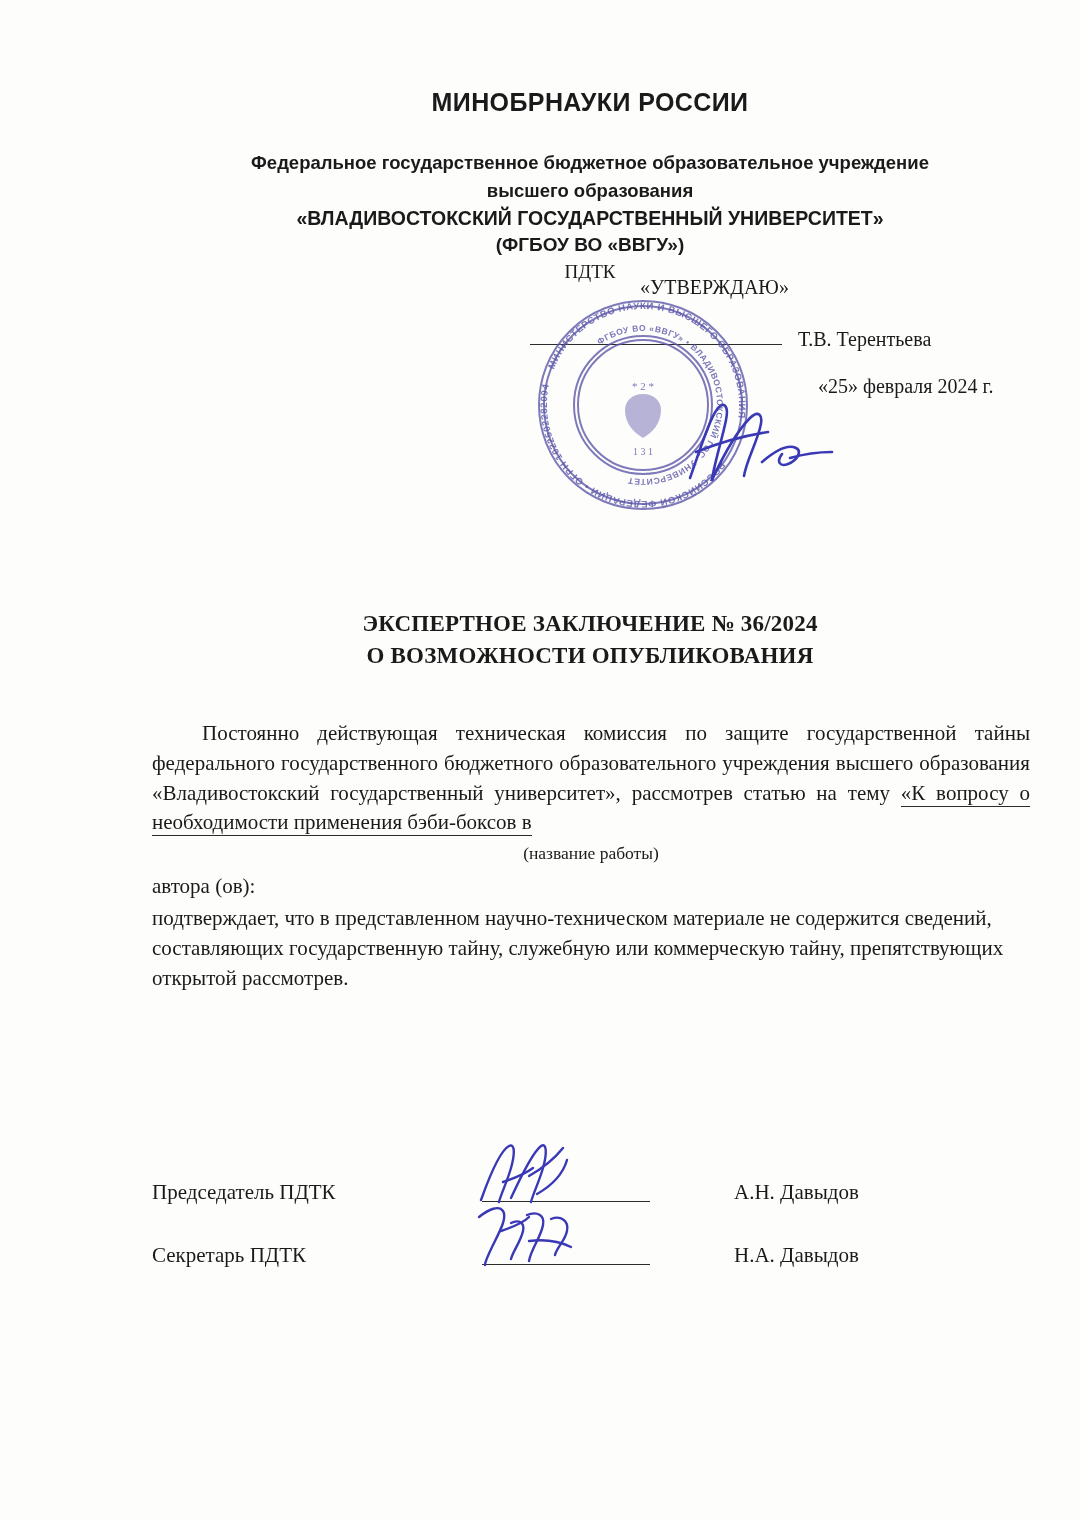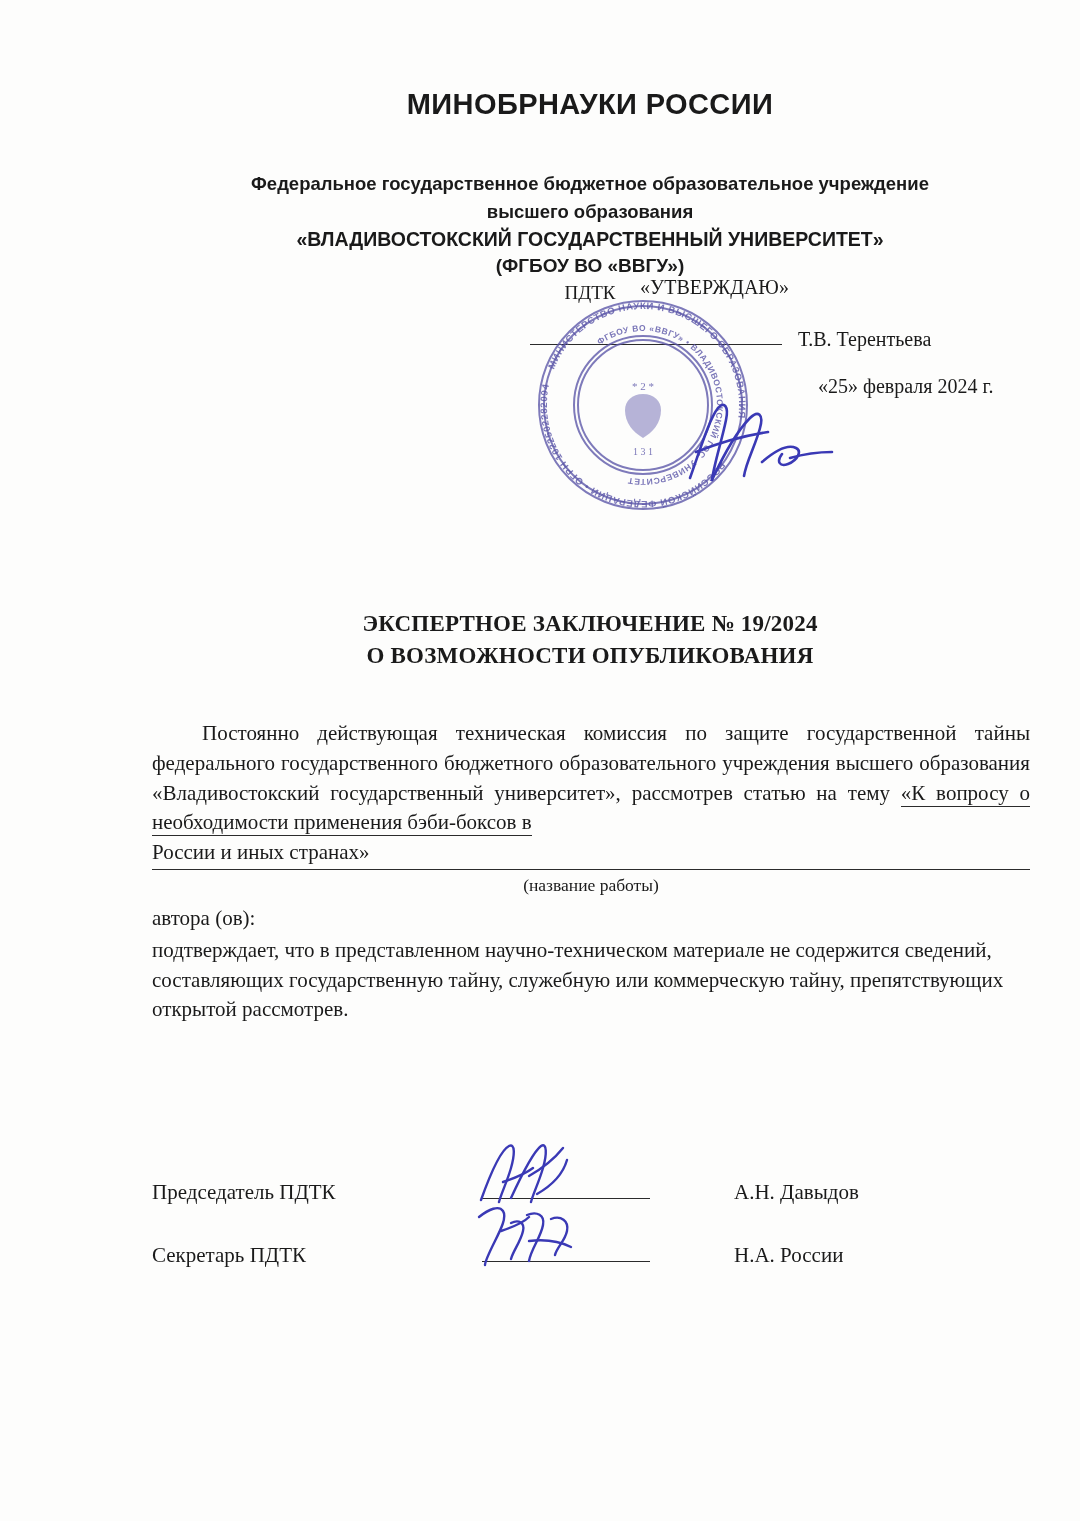--- a/index.html
+++ b/index.html
@@ -30,23 +30,23 @@
     width: 876px;
   }
 
   
   .header {
     text-align: center;
     font-family: "Liberation Sans", sans-serif;
     font-weight: bold;
   }
   .hdr-ministry {
-    font-size: 29px;
+    font-size: 25px;
     letter-spacing: 0.4px;
-    margin-bottom: 50px;
+    margin-bottom: 33px;
   }
   .hdr-org1 {
     font-size: 18.5px;
     line-height: 1.38;
     margin-bottom: 2px;
   }
   .hdr-org2 {
     font-size: 19.5px;
     line-height: 1.38;
   }
@@ -179,21 +179,21 @@
   
   .footer {
     position: absolute;
     left: 152px;
     top: 1180px;
     width: 876px;
     font-size: 21px;
   }
   .foot-row {
     display: flex;
-    align-items: flex-start;
+    align-items: center;
     margin-bottom: 38px;
     position: relative;
   }
   .foot-role {
     width: 330px;
   }
   .foot-line {
     width: 168px;
     border-bottom: 1.3px solid #2b2b2b;
     height: 18px;
@@ -270,30 +270,27 @@
     <g fill="none" stroke="#3a39b5" stroke-width="2.6" stroke-linecap="round">
       <path d="M18 86 C30 52 38 26 46 16 C52 9 57 14 54 28 C50 48 42 72 40 88"></path>
       <path d="M40 88 C52 62 66 38 78 26 C86 18 92 22 88 36 C84 52 74 70 72 84"></path>
       <path d="M24 60 C44 52 70 44 96 40"></path>
       <path d="M90 70 C104 58 116 52 124 56 C130 59 126 68 116 72 C108 75 104 70 110 62"></path>
       <path d="M118 66 C132 62 146 60 160 60"></path>
     </g>
   </svg>
 
   <div class="title-block">
-    <div>ЭКСПЕРТНОЕ   ЗАКЛЮЧЕНИЕ   № 19/2024</div>
+    <div>ЭКСПЕРТНОЕ   ЗАКЛЮЧЕНИЕ   № 36/2024</div>
     <div>О ВОЗМОЖНОСТИ ОПУБЛИКОВАНИЯ</div>
   </div>
 
   <div class="body-block">
     <div class="para-justify">
       <span>Постоянно действующая техническая комиссия по защите государственной тайны федерального государственного бюджетного образовательного учреждения высшего образования «Владивостокский государственный университет», рассмотрев статью на тему </span><span class="topic-underline">«К вопросу о необходимости применения бэби-боксов в</span>
-    </div>
-    <div>
-      <span class="topic-tail">России и иных странах»</span>
     </div>
     <div class="caption-center">(название работы)</div>
 
     <div class="author-line">
       <span>автора (ов):</span>
     </div>
 
     <div class="plain-para">подтверждает, что в представленном научно-техническом материале не содержится сведений, составляющих государственную тайну, служебную или коммерческую тайну, препятствующих открытой рассмотрев.</div>
   </div>
 
@@ -310,21 +307,21 @@
           <path d="M44 60 C56 34 66 14 74 8 C80 4 80 16 76 30 C72 44 66 56 64 64"></path>
           <path d="M62 38 C76 30 88 20 96 10"></path>
           <path d="M70 56 C84 48 96 36 100 22"></path>
         </g>
       </svg>
     </div>
 
     <div class="foot-row">
       <span class="foot-role">Секретарь ПДТК</span>
       <span class="foot-line"></span>
-      <span class="foot-name">Н.А. России</span>
+      <span class="foot-name">Н.А. Давыдов</span>
       <svg class="foot-scribble2" viewBox="0 0 150 72">
         <g fill="none" stroke="#3a39b5" stroke-width="2.4" stroke-linecap="round">
           <path d="M12 20 C22 12 32 8 36 14 C40 20 34 32 28 44 C22 56 18 64 18 68"></path>
           <path d="M34 34 C46 30 56 26 62 20"></path>
           <path d="M44 26 C52 22 58 26 56 34 C54 44 46 54 44 62"></path>
           <path d="M60 18 C70 14 78 18 76 28 C74 40 64 52 62 64"></path>
           <path d="M62 44 C78 42 92 44 104 50"></path>
           <path d="M84 22 C94 18 102 24 100 34 C98 44 90 50 88 58"></path>
         </g>
       </svg>

